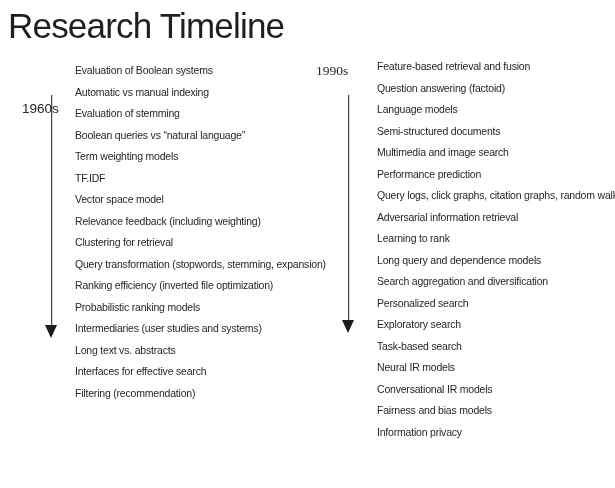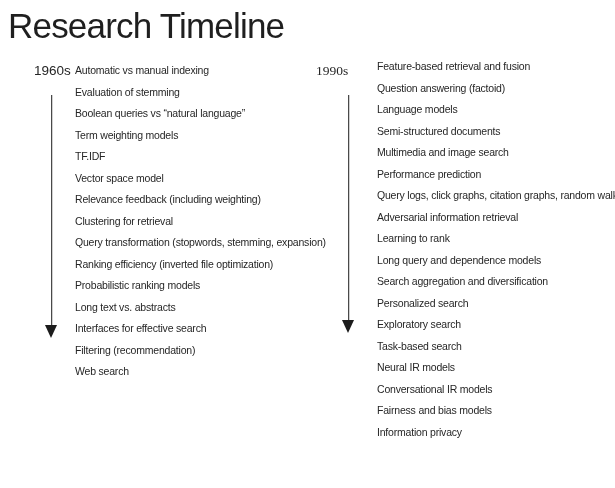--- a/index.html
+++ b/index.html
@@ -32,21 +32,21 @@
     color: var(--title-color);
     white-space: nowrap;
   }
   .decade {
     position: absolute;
     top: 63px;
     font-size: 13.5px;
     color: var(--text-color);
     white-space: nowrap;
   }
-  .decade-left { left: 34px; }
+  .decade-left { left: 22px; margin-top: 38px; }
   .decade-right { left: 316px; font-family: Liberation Serif, serif; }
   .items {
     position: absolute;
     display: flex;
     flex-direction: column;
     font-size: 10.5px;
     letter-spacing: -0.2px;
     color: var(--text-color);
   }
   .items-left { left: 75px; top: 60px; }
@@ -90,35 +90,36 @@
   <h1 class="title">Research Timeline</h1>
 
   <div class="decade decade-left">1960s</div>
 
   <div class="arrow arrow-left">
     <div class="arrow-line"></div>
     <div class="arrow-head"></div>
   </div>
 
   <div class="items items-left">
+    <div class="item">Evaluation of Boolean systems</div>
     <div class="item">Automatic vs manual indexing</div>
     <div class="item">Evaluation of stemming</div>
     <div class="item">Boolean queries vs “natural language”</div>
     <div class="item">Term weighting models</div>
     <div class="item">TF.IDF</div>
     <div class="item">Vector space model</div>
     <div class="item">Relevance feedback (including weighting)</div>
     <div class="item">Clustering for retrieval</div>
     <div class="item">Query transformation (stopwords, stemming, expansion)</div>
     <div class="item">Ranking efficiency (inverted file optimization)</div>
     <div class="item">Probabilistic ranking models</div>
+    <div class="item">Intermediaries (user studies and systems)</div>
     <div class="item">Long text vs. abstracts</div>
     <div class="item">Interfaces for effective search</div>
     <div class="item">Filtering (recommendation)</div>
-    <div class="item">Web search</div>
   </div>
 
   <div class="decade decade-right">1990s</div>
 
   <div class="arrow arrow-right">
     <div class="arrow-line"></div>
     <div class="arrow-head"></div>
   </div>
 
   <div class="items items-right">

